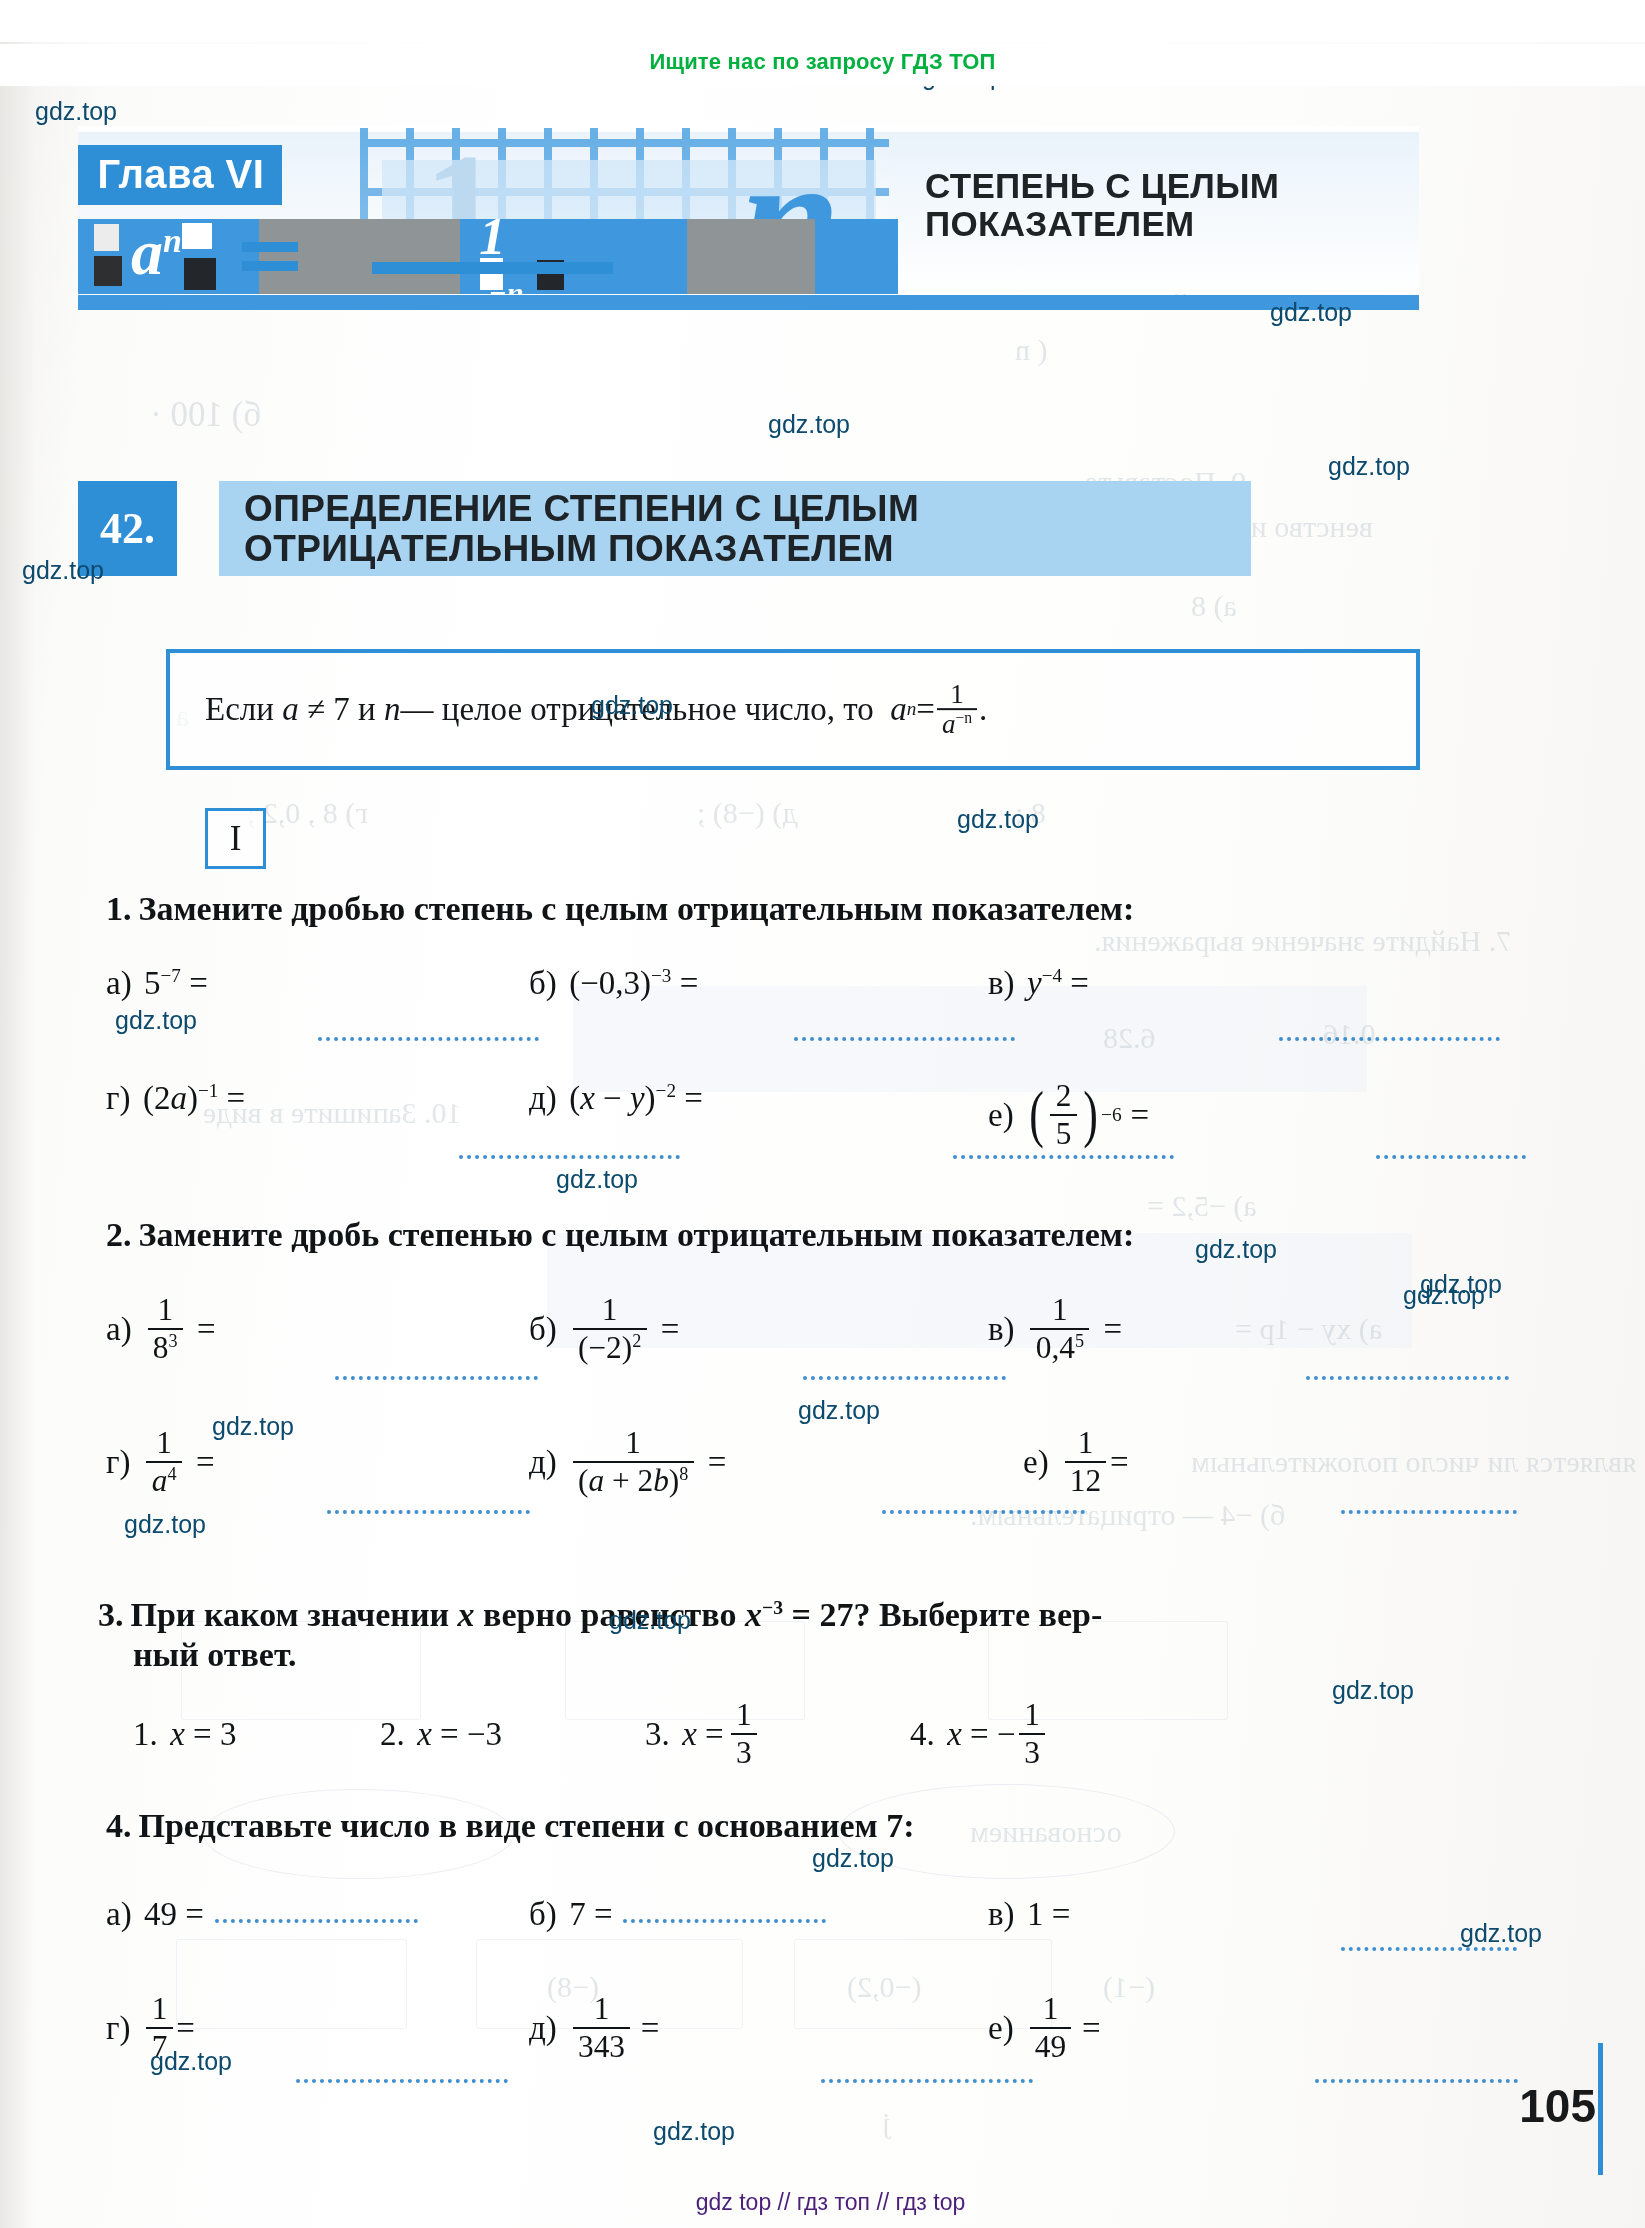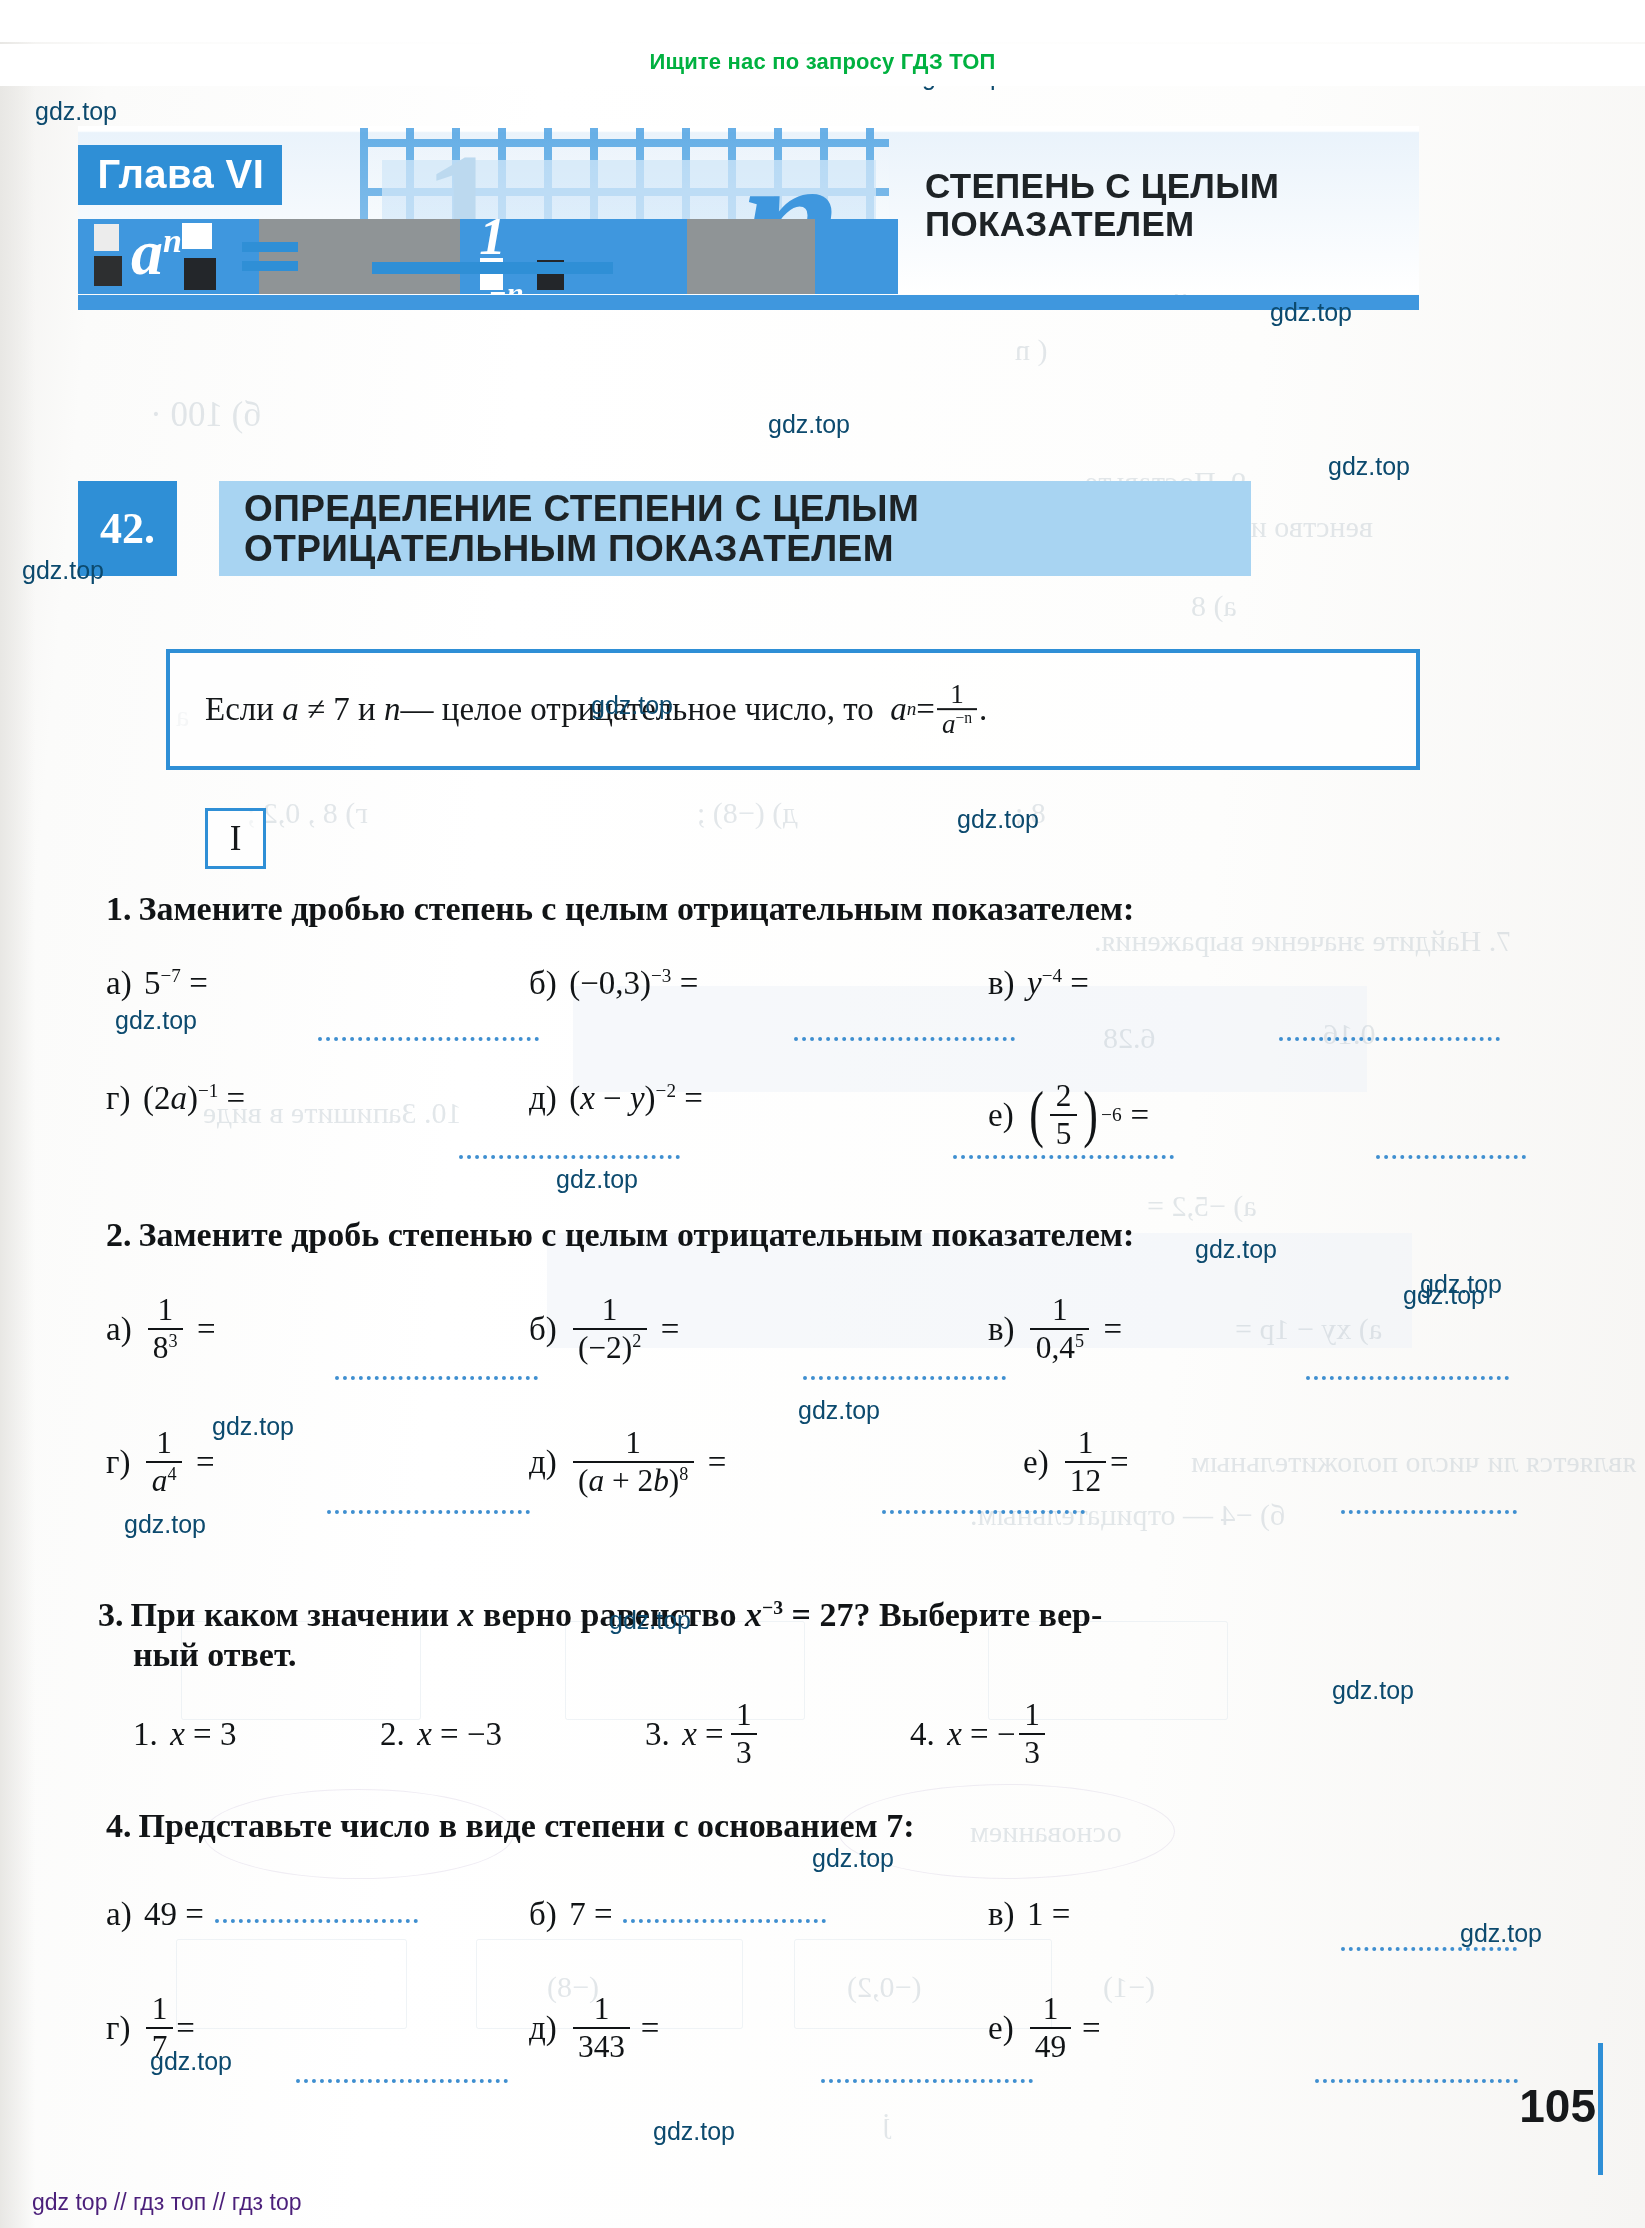--- a/index.html
+++ b/index.html
@@ -409,21 +409,21 @@
     font-size: 25px;
     color: #0c4a6e;
     z-index: 50;
     pointer-events: none;
     white-space: nowrap;
   }
   .footer-wm {
     position: absolute;
     left: 0; right: 16px;
     bottom: 12.4px;
-    text-align: left;
+    text-align: center;
     font-family: "Liberation Sans", sans-serif;
     font-size: 23px;
     color: #4b1f7a;
     z-index: 60;
     padding-left: 32px;
   }
 </style>
 </head>
 <body>
 

